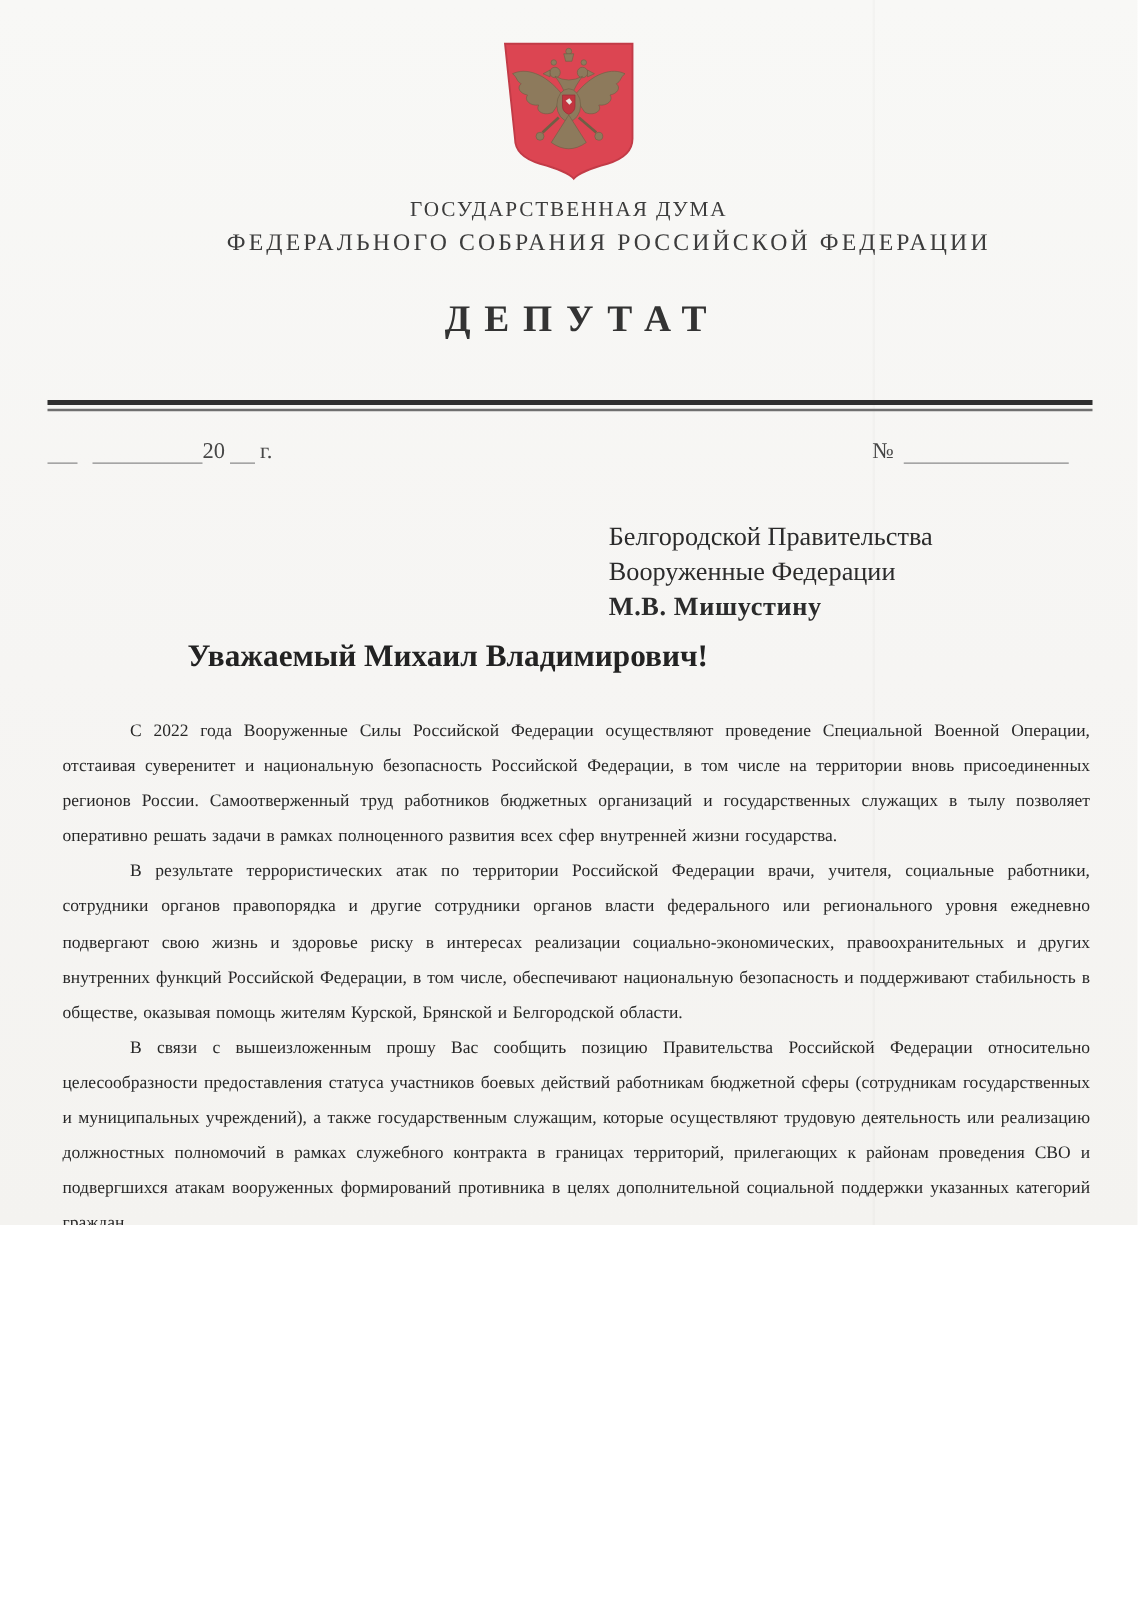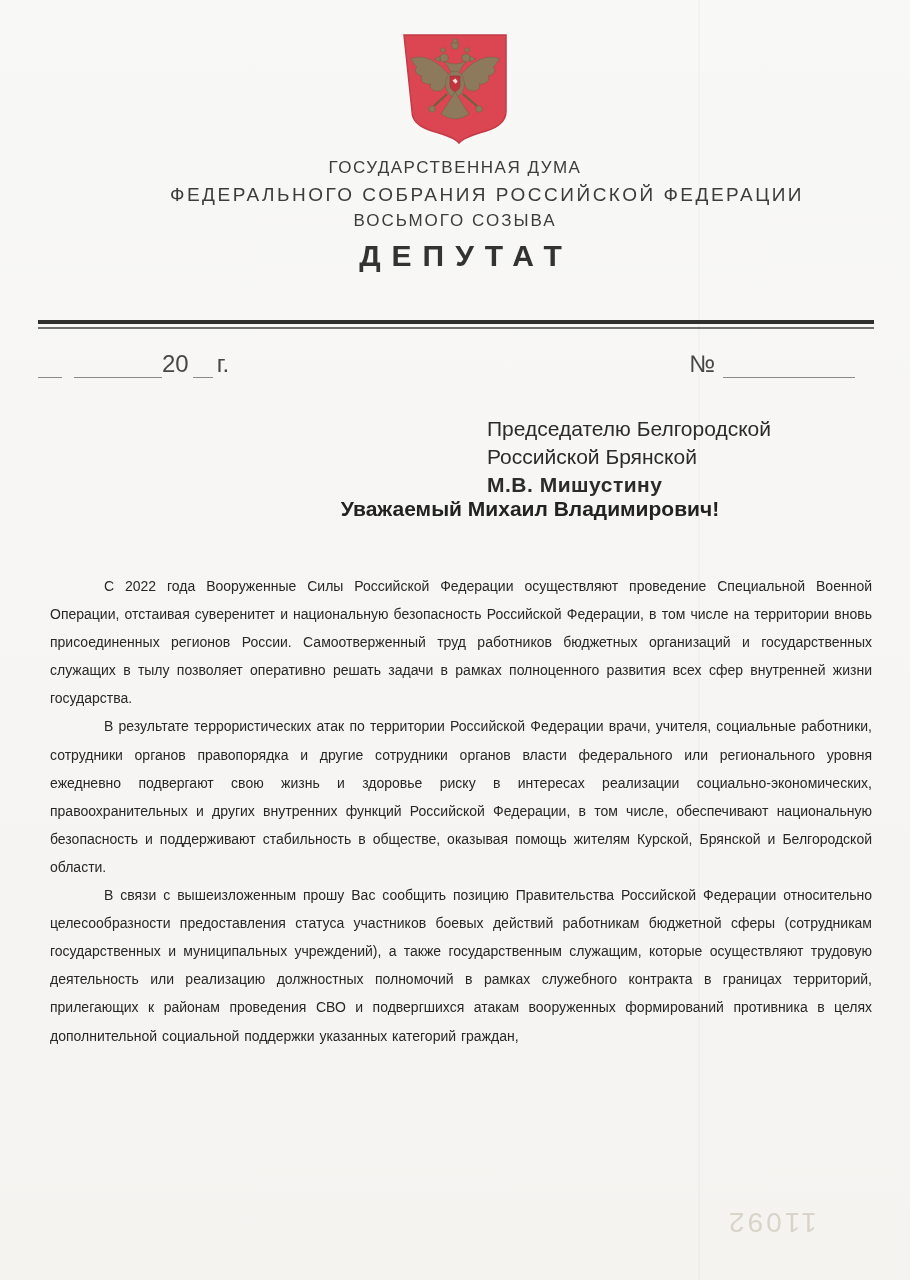--- a/index.html
+++ b/index.html
@@ -1,51 +1,51 @@
 <!DOCTYPE html>
 <html><head>
 <meta charset="utf-8">
 <style>
   html,body{margin:0;padding:0;}
   .page{
     position:relative;
-    width:910px;height:1280px;
+    width:910px;height:980px;
     background:linear-gradient(180deg,#f8f8f6 0%,#f6f5f3 55%,#f4f3f0 100%);
-    font-family:Liberation Sans, sans-serif;
+    font-family:Liberation Serif, serif;
     color:#262626;
     overflow:hidden;
   }
   
   .emblem{position:absolute;left:400px;top:32px;width:110px;height:114px;}
   .hdr{position:absolute;left:0;width:100%;text-align:center;color:#3c3c3c;white-space:nowrap;}
   .org1{top:158px;font-size:17px;letter-spacing:1.5px;}
   .org2{top:184px;font-size:19px;letter-spacing:2.5px;padding-left:32px;}
   .org3{top:211px;font-size:17px;letter-spacing:2px;}
   .title{top:239px;font-size:30px;font-weight:bold;letter-spacing:11px;padding-left:11px;color:#333;}
   .subtitle{top:277px;font-size:28px;letter-spacing:1px;color:#333;}
   
   .rule{position:absolute;left:38px;right:36px;top:320px;}
   .rule .r1{height:4px;background:#2f2f2f;}
   .rule .r2{height:2px;background:#6f6f6f;margin-top:3px;}
   
   .refrow{position:absolute;left:38px;right:55px;top:350px;height:26px;
-          font-size:24px;color:#474747;}
+          font-size:18px;color:#474747;}
   .ref-left{position:absolute;left:0;top:0;white-space:nowrap;}
   .ref-right{position:absolute;right:0;top:0;white-space:nowrap;}
   .blank{display:inline-block;border-bottom:1.6px solid #8a8a8a;height:19px;vertical-align:bottom;}
   .b-day{width:24px;margin-right:12px;}
   .b-month{width:88px;}
   .b-yr{width:20px;margin:0 4px;}
   .b-num{width:132px;margin-left:8px;}
   
   .addressee{position:absolute;left:487px;top:415px;font-size:21px;line-height:28px;color:#2b2b2b;}
   .addressee .bold{font-weight:bold;letter-spacing:.5px;}
   
-  .salutation{position:absolute;top:497px;left:150px;right:0;text-align:center;
-              font-size:21px;font-weight:bold;color:#222;}
+  .salutation{position:absolute;top:512px;left:150px;right:0;
+              font-size:25px;font-weight:bold;color:#222;}
   
   .body-text{position:absolute;left:50px;right:38px;top:572px;
              font-size:14px;line-height:28.1px;text-align:justify;color:#272727;}
   .body-text p{margin:0;text-indent:54px;word-spacing:1px;}
   
   .bleed{position:absolute;left:726px;top:1206px;font-size:28px;letter-spacing:3px;
          color:#b9b09a;opacity:.45;transform:rotate(180deg);}
   .scanline{position:absolute;top:0;bottom:0;left:698px;width:2px;background:rgba(0,0,0,0.02);}
 </style>
 </head>
@@ -77,36 +77,35 @@
         <path d="M63,62 L77,74" stroke-width="2.2" fill="none"></path>
         <circle cx="79" cy="77" r="3.2"></circle>
       </g>
       <path d="M50,44 h10 v9 q0,4.5 -5,6.5 q-5,-2 -5,-6.5 Z" fill="#c2353f" stroke="#9e2d38" stroke-width="0.6"></path>
       <path d="M52.5,48.5 l3,-2 2.2,3 -2.2,2.2 Z" fill="#e9e7e1" stroke="none"></path>
     </svg>
   </div>
 
   <div class="hdr org1">ГОСУДАРСТВЕННАЯ ДУМА</div>
   <div class="hdr org2">ФЕДЕРАЛЬНОГО СОБРАНИЯ РОССИЙСКОЙ ФЕДЕРАЦИИ</div>
-  <div class="hdr org3">ВОСЬМОГО СОЗЫВА</div>
   <div class="hdr title">ДЕПУТАТ</div>
 
   <div class="rule">
     <div class="r1"></div>
     <div class="r2"></div>
   </div>
 
   <div class="refrow">
     <span class="ref-left"><span class="blank b-day"></span><span class="blank b-month"></span><span>20</span><span class="blank b-yr"></span><span>г.</span></span>
     <span class="ref-right"><span>№</span><span class="blank b-num"></span></span>
   </div>
 
   <div class="addressee">
-    <div>Председателю Белгородской</div>
-    <div>Российской Брянской</div>
+    <div>Белгородской Правительства</div>
+    <div>Вооруженные Федерации</div>
     <div class="bold">М.В. Мишустину</div>
   </div>
 
   <div class="salutation">Уважаемый Михаил Владимирович!</div>
 
   <div class="body-text">
     <p>С 2022 года Вооруженные Силы Российской Федерации осуществляют проведение Специальной Военной Операции, отстаивая суверенитет и национальную безопасность Российской Федерации, в том числе на территории вновь присоединенных регионов России. Самоотверженный труд работников бюджетных организаций и государственных служащих в тылу позволяет оперативно решать задачи в рамках полноценного развития всех сфер внутренней жизни государства.</p>
     <p>В результате террористических атак по территории Российской Федерации врачи, учителя, социальные работники, сотрудники органов правопорядка и другие сотрудники органов власти федерального или регионального уровня ежедневно подвергают свою жизнь и здоровье риску в интересах реализации социально-экономических, правоохранительных и других внутренних функций Российской Федерации, в том числе, обеспечивают национальную безопасность и поддерживают стабильность в обществе, оказывая помощь жителям Курской, Брянской и Белгородской области.</p>
     <p>В связи с вышеизложенным прошу Вас сообщить позицию Правительства Российской Федерации относительно целесообразности предоставления статуса участников боевых действий работникам бюджетной сферы (сотрудникам государственных и муниципальных учреждений), а также государственным служащим, которые осуществляют трудовую деятельность или реализацию должностных полномочий в рамках служебного контракта в границах территорий, прилегающих к районам проведения СВО и подвергшихся атакам вооруженных формирований противника в целях дополнительной социальной поддержки указанных категорий граждан,</p>
   </div>

